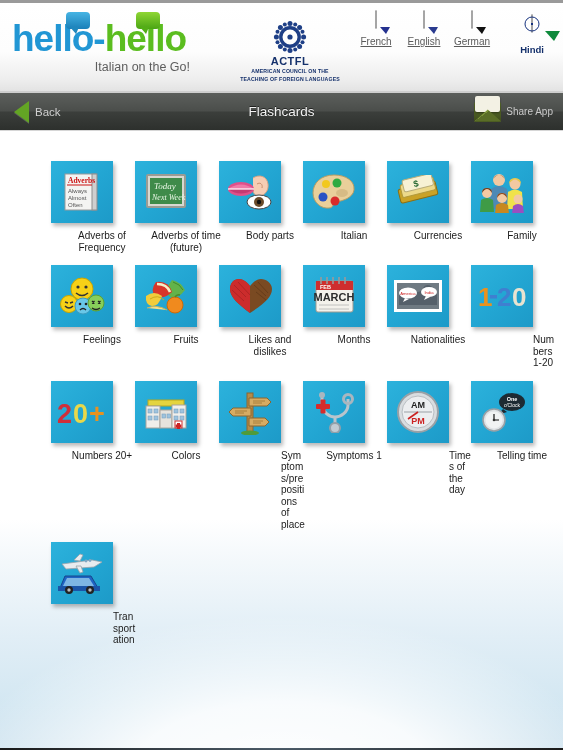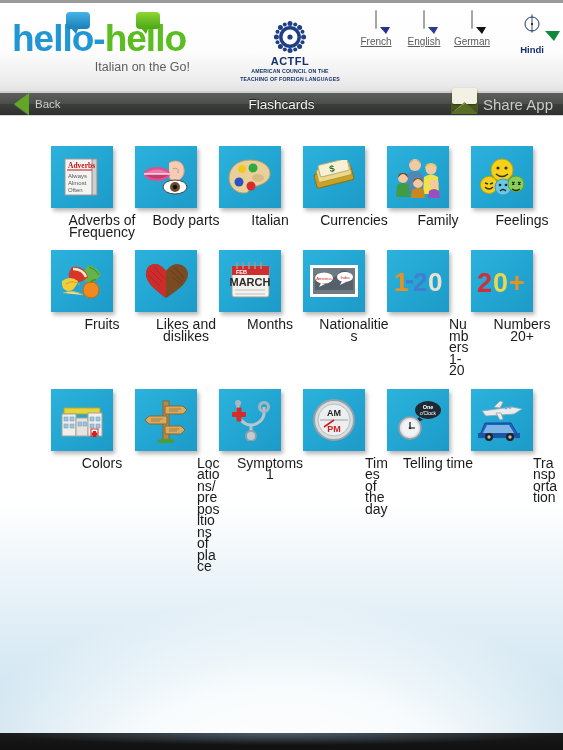--- a/index.html
+++ b/index.html
@@ -152,21 +152,21 @@
     width:15px; height:15px; border:1.6px solid #15317e; border-radius:50%;
     background: radial-gradient(circle, #15317e 0 16%, rgba(21,49,126,0) 17%);
   }
   .f-in:after { left: 13px; bottom: -9px; border-left-width:9px; border-right-width:6px; border-top-width:10px; border-top-color:#0f8a3c; }
   .flag-hindi-wrap { position:absolute; left:138px; top:4px; width:84px; text-align:center; }
   .flag-hindi-label { display:block; margin-top:11px; font-size:9.5px; font-weight:bold; color:#14306b; }
 
   
   .navbar {
     position: relative;
-    height: 23px;
+    height: 38px;
     background: linear-gradient(to bottom, #5c5f5c 0%, #4b4e4b 48%, #3b3e3b 52%, #2d302d 100%);
     border-bottom: 1px solid #d6d6d6;
     display: flex; align-items: center; justify-content: flex-end;
   }
   .nav-back { position: absolute; left: 14px; display: flex; align-items: center; gap: 6px; }
   .back-arrow {
     width: 0; height: 0;
     border-top: 11px solid transparent;
     border-bottom: 11px solid transparent;
     border-right: 15px solid #63a524;
@@ -187,21 +187,21 @@
   .env:before {
     content:""; position:absolute; left:1px; top:-6px; width:25px; height:16px;
     background:#f3f1e4; border-radius:2px;
     box-shadow: 0 1px 2px rgba(0,0,0,.4);
   }
   .env:after {
     content:""; position:absolute; left:0; bottom:0; width:27px; height:20px;
     background: linear-gradient(to bottom right, #7d9439 50%, #5a6d27 50%);
     clip-path: polygon(0 100%, 50% 40%, 100% 100%);
   }
-  .share-text { color:#c9c9c9; font-size:15px; }
+  .share-text { color:#c9c9c9; font-size:10px; }
 
   
   .content {
     position: relative;
     height: 617px;
     background:
       linear-gradient(to bottom,
         #ffffff 0%, #ffffff 63%,
         #f3f8fb 70%, #e1eef6 82%, #d3e7f2 93%, #cfe3ef 100%);
     overflow: hidden;
@@ -228,21 +228,21 @@
     width: 62px; height: 62px;
     background: linear-gradient(135deg,#2cb2dc 0%, #22a5d2 55%, #1d9ac8 100%);
     box-shadow: 2px 3px 4px rgba(0,0,0,.28);
     display:flex; align-items:center; justify-content:center;
     overflow:hidden;
   }
   .tile .art { font-size: 30px; line-height: 1; }
   .cell-label {
     width: 72px;
     margin-top: 7px;
-    font-size: 14px;
+    font-size: 10px;
     line-height: 11.5px;
     color: #1b1b1b;
     text-align: center;
     word-break: break-word;
     margin-left: 40px;
   }
   .cell-label.left { text-align: left; padding-left: 47px; }
 
   
   .art-svg { display:block; }
@@ -362,20 +362,33 @@
       <text x="9" y="31" font-size="6" fill="#555">Almost</text>
       <text x="9" y="38" font-size="6" fill="#555">Often</text>
       </svg>
             </span>
      </div>
      <div class="cell-label">Adverbs of Frequency</div>
         </div>
         <div class="cell">
           <div class="tile">
        <span class="art">
+              <svg class="art-svg" width="46" height="44" viewBox="0 0 46 44">
+      <rect x="4" y="5" width="38" height="32" rx="1" fill="#d8d8d0" stroke="#9b9b93" stroke-width="2"></rect>
+      <rect x="7" y="8" width="32" height="26" fill="#3f8b4a"></rect>
+      <text x="11" y="19" font-size="9" fill="#eaf7e6" font-family="Liberation Serif,serif" font-style="italic">Today</text>
+      <text x="9" y="30" font-size="8" fill="#eaf7e6" font-family="Liberation Serif,serif" font-style="italic">Next Week</text>
+      </svg>
+            </span>
+     </div>
+     <div class="cell-label">Adverbs of time (future)</div>
+        </div>
+        <div class="cell">
+          <div class="tile">
+       <span class="art">
               <svg class="art-svg" width="48" height="40" viewBox="0 0 48 40">
       <path d="M27 6c6-4 14-2 15 6 1 7-4 12-9 12-4 0-6-3-6-6" fill="#f6cdb4" stroke="#d7a383"></path>
       <path d="M31 12c3-2 6 0 5 4" fill="none" stroke="#c98e6c"></path>
       <ellipse cx="15" cy="17" rx="13" ry="7" fill="#e0508a"></ellipse>
       <path d="M2 17q13-9 26 0" fill="#ef7aa8"></path>
       <path d="M2 17q13 9 26 0" fill="#c43a72"></path>
       <line x1="2" y1="17" x2="28" y2="17" stroke="#fff" stroke-width="1.2"></line>
       <ellipse cx="33" cy="30" rx="12" ry="7" fill="#fff" stroke="#444"></ellipse>
       <circle cx="33" cy="30" r="5" fill="#6b4b2a"></circle>
                 <circle cx="33" cy="30" r="2.2" fill="#111"></circle>
@@ -612,21 +625,21 @@
         <path d="M22 19H4l-4 4 4 4h18z"></path>
         <path d="M20 29h16l4 4-4 4H20z"></path>
       </g>
       <g stroke="#9c7334" stroke-width=".8">
         <path d="M24 12h12M24 14h9M6 22h12M6 24h9M24 32h10M24 34h8"></path>
                 </g>
       <ellipse cx="21" cy="44" rx="9" ry="2.5" fill="#4f9b3a"></ellipse>
       </svg>
             </span>
      </div>
-     <div class="cell-label left">Locations/prepositions of place</div>
+     <div class="cell-label left">Symptoms/prepositions of place</div>
         </div>
         <div class="cell">
           <div class="tile">
        <span class="art">
               <svg class="art-svg" width="44" height="42" viewBox="0 0 44 42">
       <path d="M10 4v8c0 9 7 14 13 14s13-5 13-12V8" fill="none" stroke="#b9c4cc" stroke-width="3"></path>
       <circle cx="10" cy="4" r="3" fill="#aab6bf"></circle>
       <circle cx="36" cy="8" r="4.5" fill="none" stroke="#aab6bf" stroke-width="3"></circle>
       <path d="M23 26v8" stroke="#b9c4cc" stroke-width="3" fill="none"></path>
       <circle cx="23" cy="37" r="5" fill="#c2ccd4" stroke="#93a0a9" stroke-width="2"></circle>

